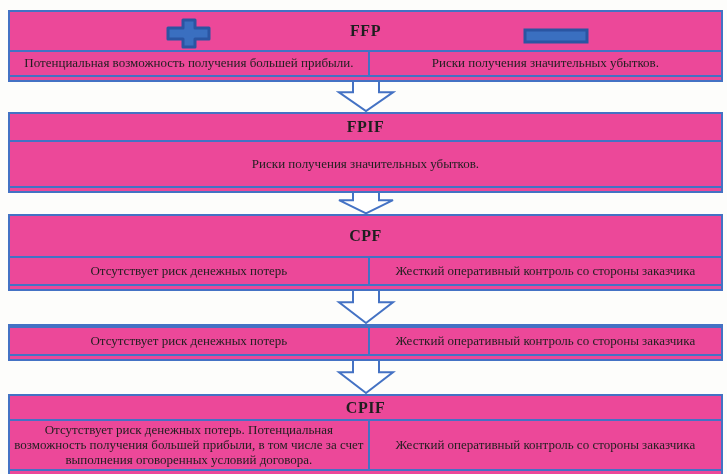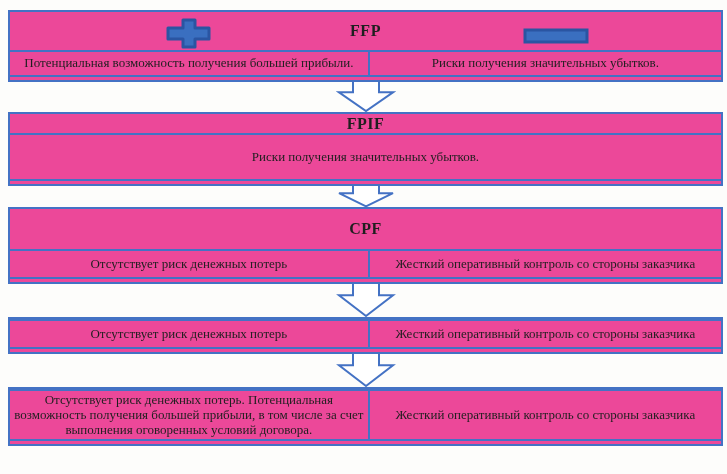--- a/index.html
+++ b/index.html
@@ -44,21 +44,21 @@
     display:flex;align-items:center;justify-content:center;
     text-align:center;
     font-size:13px;line-height:1.14;
     padding:2px 2px;
   }
   .cell-pro{width:50.6%;border-right:2px solid #4472C4;}
   .cell-con{flex:1;}
   
   .block-ffp  .block-header{height:38px;}
   .block-ffp  .cell{min-height:23px;}
-  .block-fpif .block-header{height:19px;align-items:center;}
+  .block-fpif .block-header{height:26px;align-items:center;}
   .block-fpif .cell{min-height:44px;}
   .block-cpf  .block-header{height:40px;}
   .block-cpf  .cell{min-height:26px;}
   .block-cpff .block-header{height:28px;}
   .block-cpff .cell{min-height:26px;}
   .block-cpif .block-header{height:23px;}
   .block-cpif .cell{min-height:42px;}
   
   .arrow-gap{
     flex:0 0 auto;
@@ -156,20 +156,25 @@
     </div>
   </div>
 
   <div class="arrow-gap gap-3">
     <svg viewBox="0 0 60 32" preserveAspectRatio="none">
       <path d="M17 0 V11 H3 L30 31 L57 11 H43 V0" fill="#ffffff" stroke="#4472C4" stroke-width="2" vector-effect="non-scaling-stroke" stroke-linejoin="miter"></path>
     </svg>
   </div>
 
   <div class="block block-cpif">
+    <div class="block-header">
+
+      <span class="block-title">CPIF</span>
+
+    </div>
     <div class="block-body">
       <div class="cell cell-pro">
         <span class="cell-text">Отсутствует риск денежных потерь. Потенциальная возможность получения большей прибыли, в том числе за счет выполнения оговоренных условий договора.</span>
       </div>
       <div class="cell cell-con">
         <span class="cell-text">Жесткий оперативный контроль со стороны заказчика</span>
       </div>
     </div>
   </div>
 </div>

